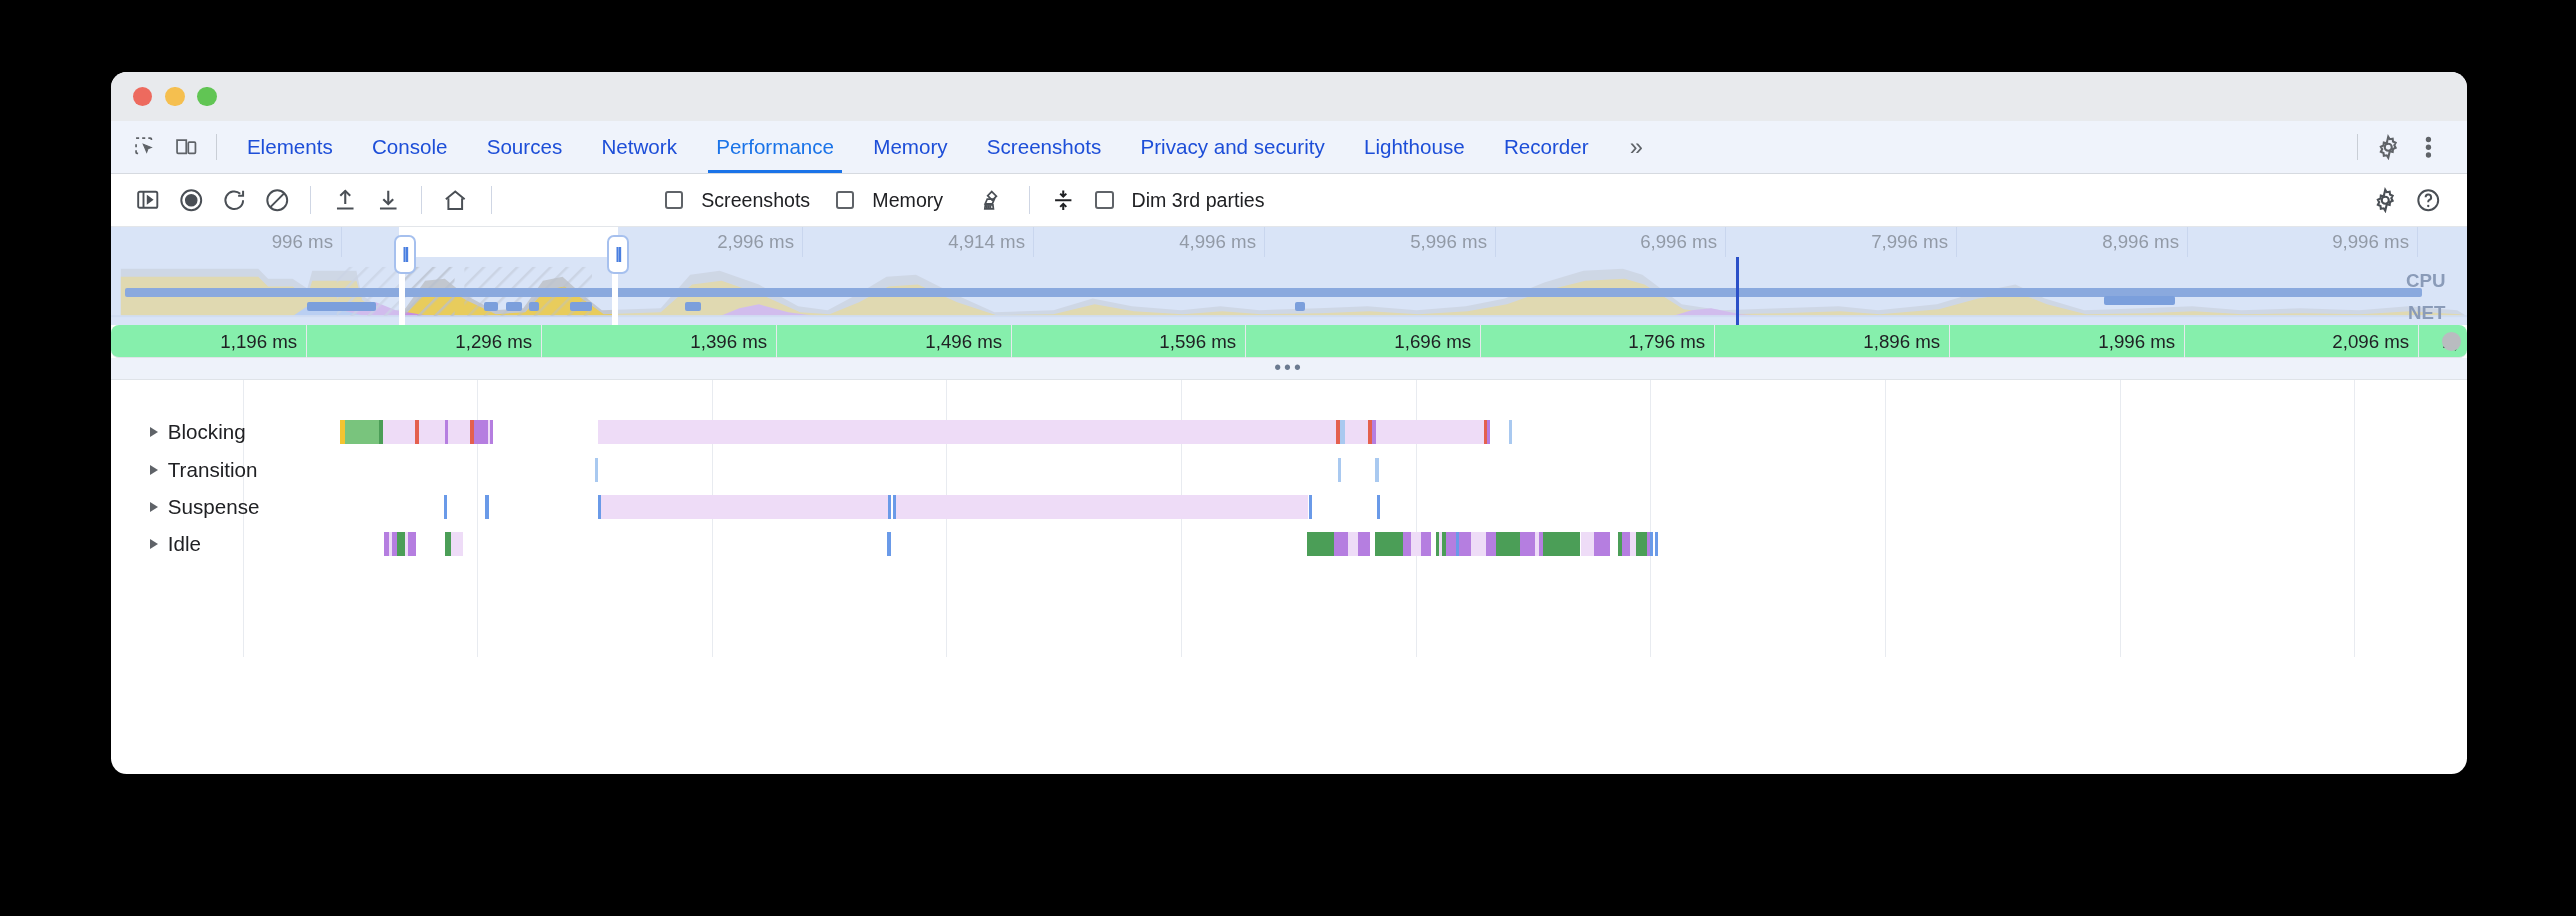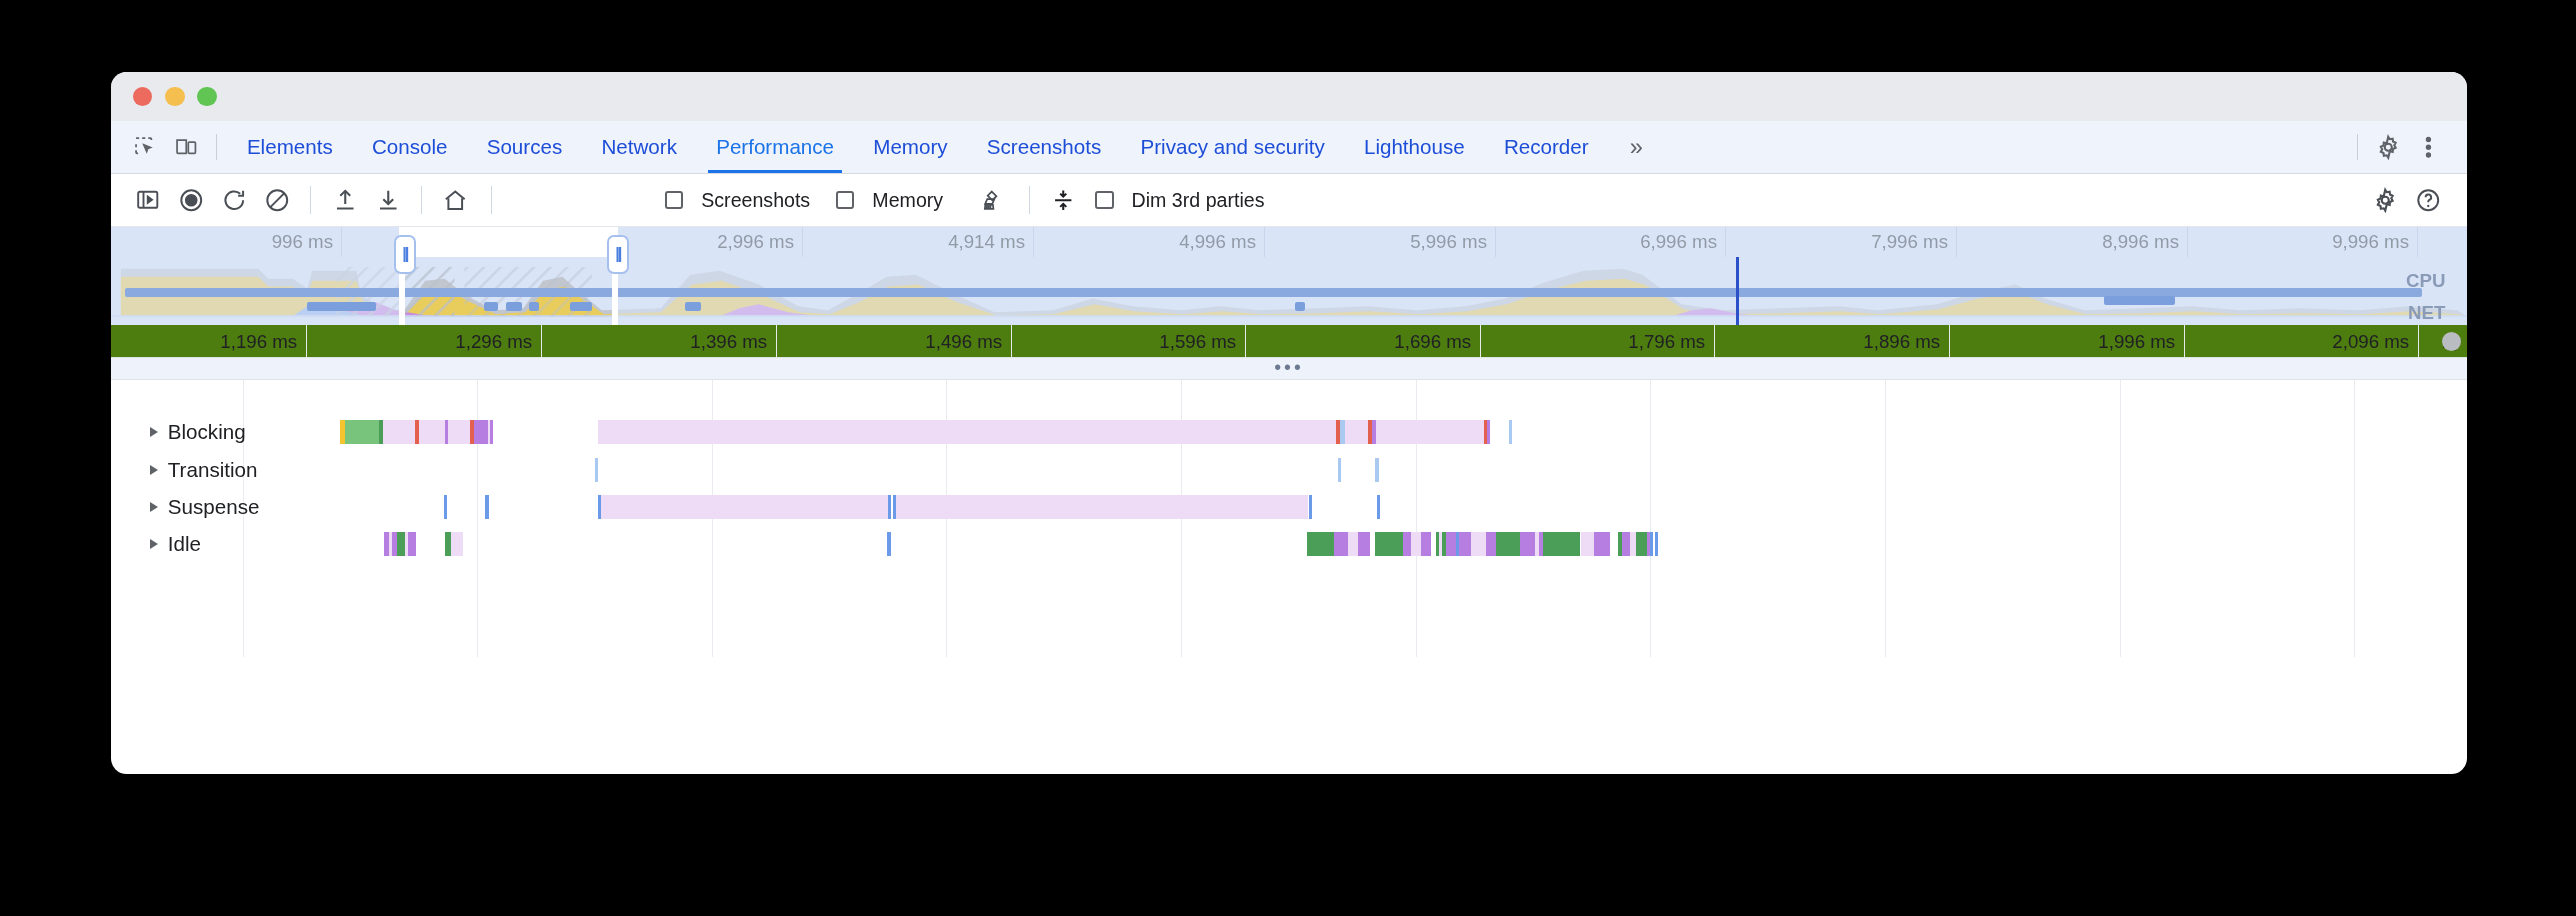--- a/index.html
+++ b/index.html
@@ -139,22 +139,23 @@
     position: absolute; height: 8.8px; background: #7b9fdc; border-radius: 2px;
   }
   .ov-playhead {
     position: absolute; top: 29.5px; bottom: 0; width: 2.9px;
     background: #2b50c8; z-index: 7;
   }
 
   
   .timeruler {
     position: relative; height: 33px;
-    background: #4d7c0f;
+    background: #86efac;
     border-bottom: 1px solid #dfe3e8;
+    border-radius: 8px;
   }
   .tr-tick {
     position: absolute; top: 0; height: 33px;
     border-right: 1px solid #e6e9ee;
     font-size: 18.7px; color: #202124;
     text-align: right; padding-right: 8.8px;
     line-height: 33px; white-space: nowrap;
   }
   .tr-scroll {
     position: absolute; right: 5.9px; top: 6.9px;

